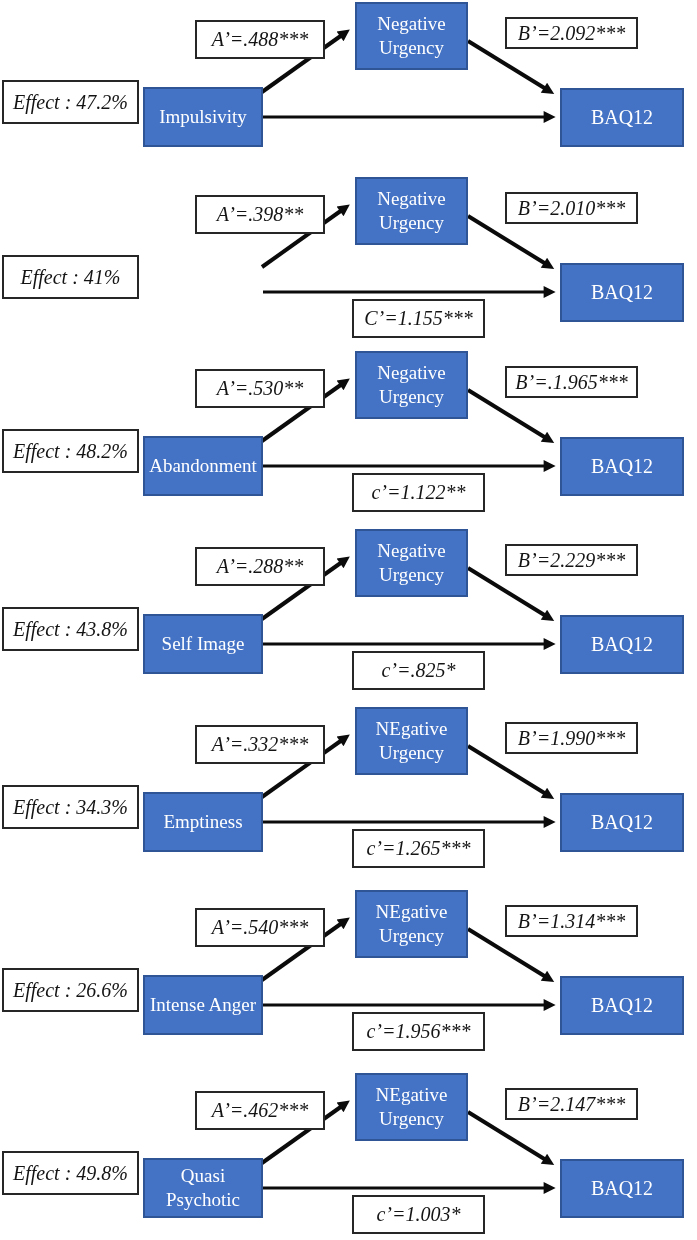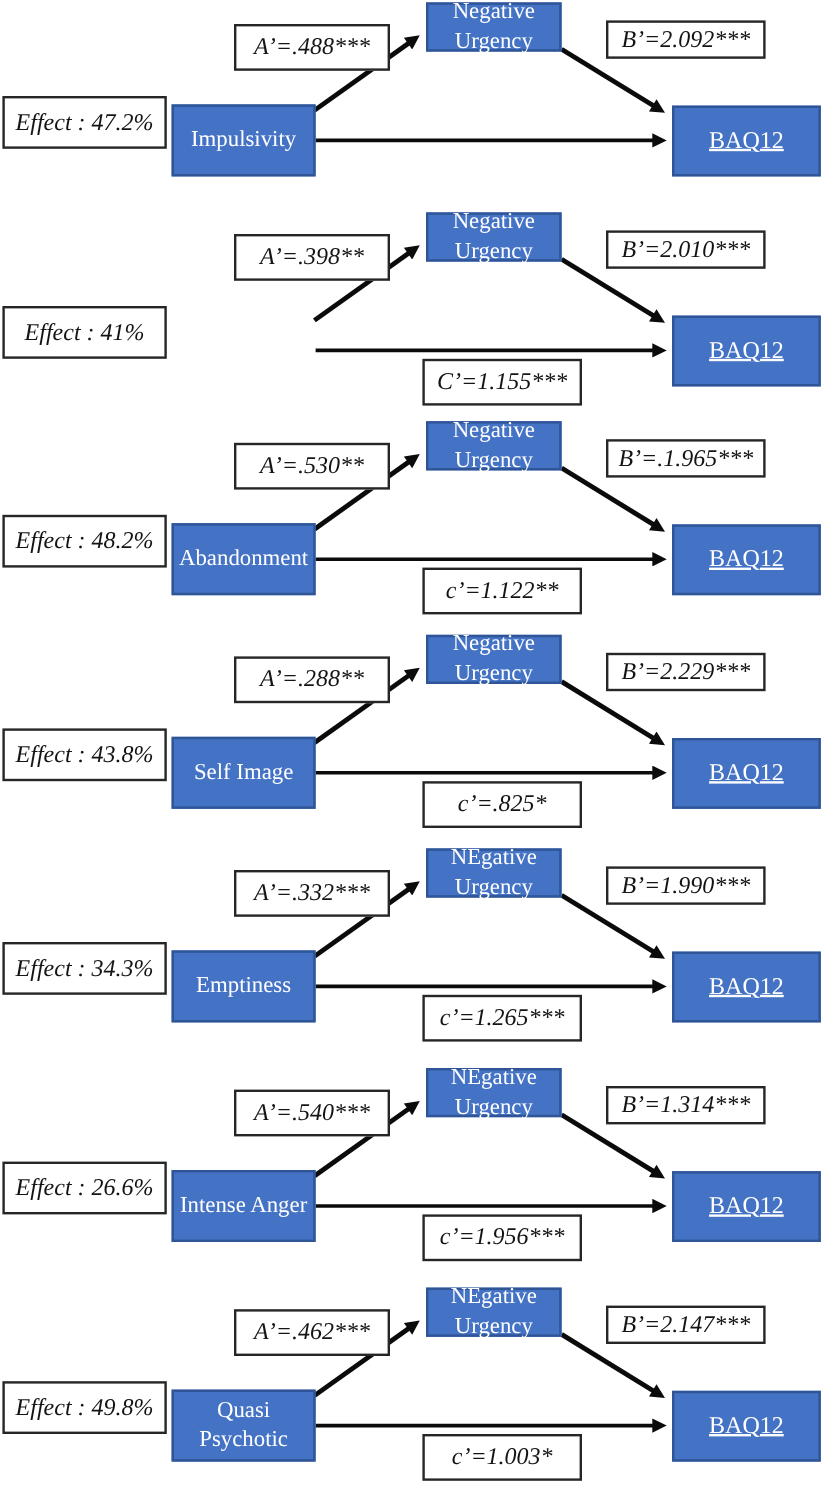--- a/index.html
+++ b/index.html
@@ -56,23 +56,23 @@
     border: 2px solid var(--label-border, #262626);
     color: #141414;
     display: flex;
     align-items: center;
     justify-content: center;
     text-align: center;
     font-size: 20px;
     font-style: italic;
   }
   
-  .nu   { left: 355px; top: 2px;   width: 113px; height: 41px; }
+  .nu   { left: 355px; top: 2px;   width: 113px; height: 68px; }
   .pred { left: 143px; top: 87px;  width: 120px; height: 60px; font-family: Liberation Serif, serif; }
-  .out  { left: 560px; top: 88px;  width: 124px; height: 59px; font-size: 20px; text-decoration: underline; }
+  .out  { left: 560px; top: 88px;  width: 124px; height: 59px; font-size: 20px; }
   .albl { left: 195px; top: 20px;  width: 130px; height: 39px; }
   .blbl { left: 505px; top: 17px;  width: 133px; height: 32px; }
   .clbl { left: 352px; top: 124px; width: 133px; height: 39px; }
   .eff  { left: 2px;   top: 80px;  width: 137px; height: 44px; }
 </style>
 </head>
 <body>
 
 <svg width="0" height="0" style="position:absolute" aria-hidden="true">
   <defs>

